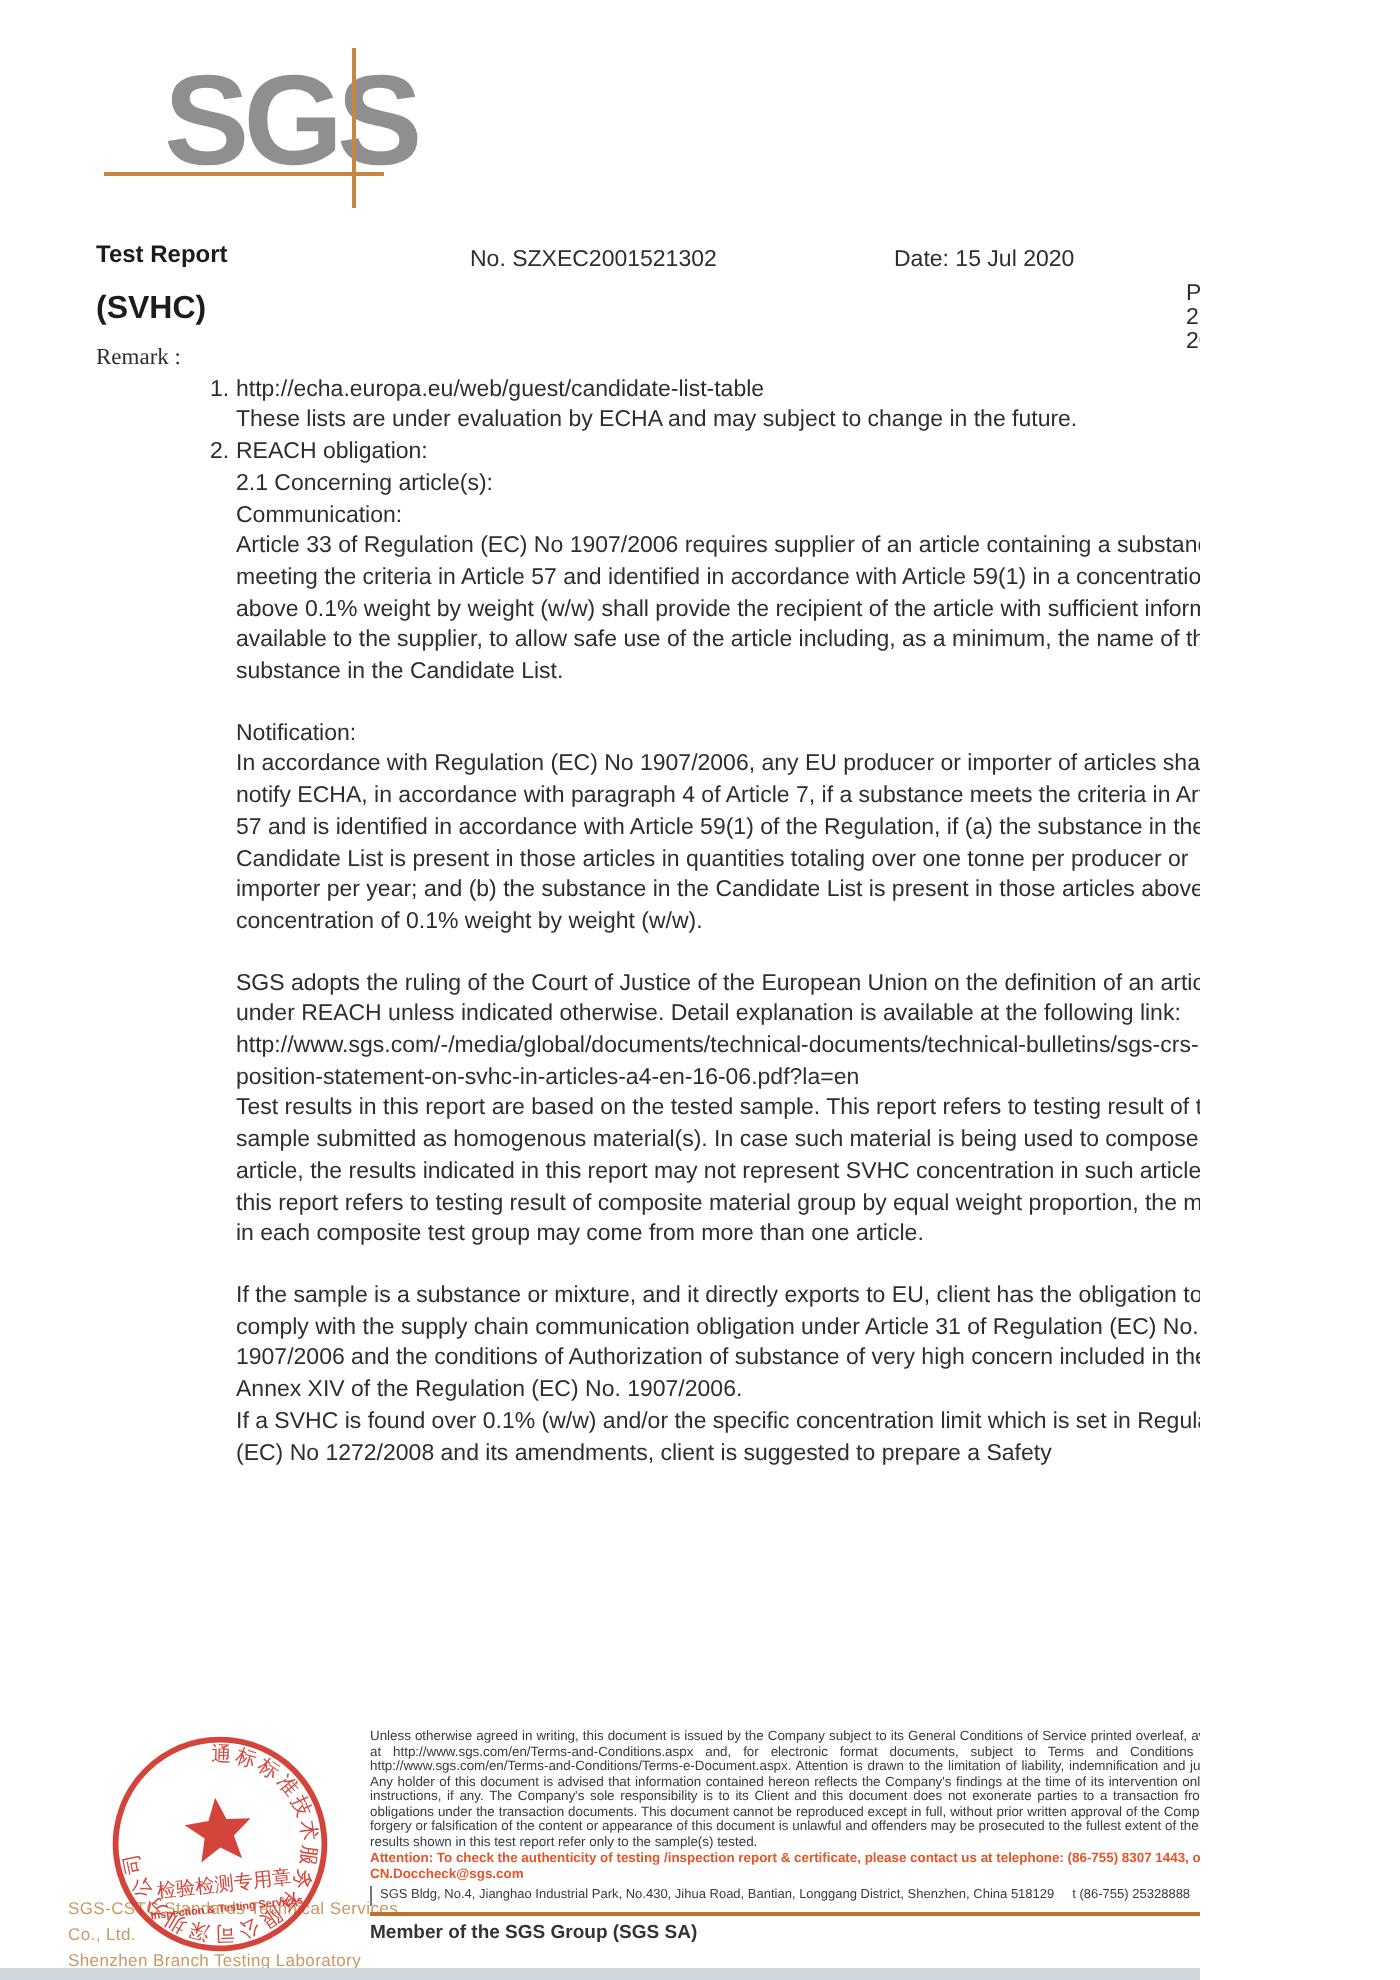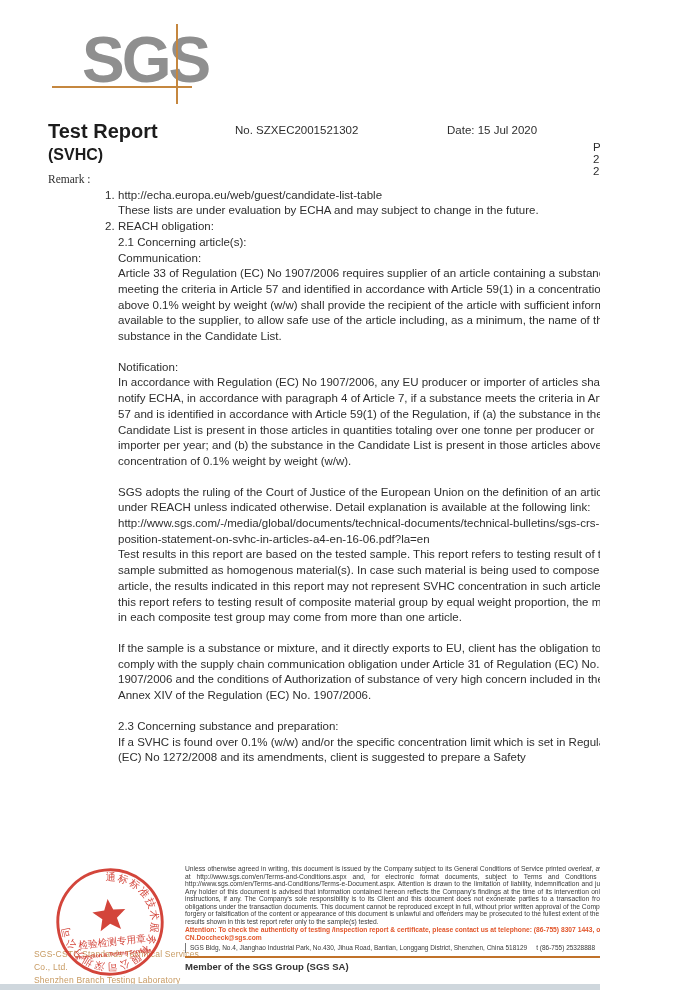--- a/index.html
+++ b/index.html
@@ -12,21 +12,21 @@
   
   .logo-text {
     position:absolute; left:82px; top:33px;
     font-size:64px; font-weight:bold; letter-spacing:-3px;
     color:#8f8f8f; line-height:54px;
   }
   .logo-hline { position:absolute; left:52px; top:86px; width:140px; height:2px; background:#c5873f; }
   .logo-vline { position:absolute; left:176px; top:24px; width:2px; height:80px; background:#c5873f; }
 
   
-  .title-1 { position:absolute; left:48px; top:120px; font-size:20px; font-weight:bold; color:#1c1c1c; }
+  .title-1 { position:absolute; left:48px; top:120px; font-size:12px; font-weight:bold; color:#1c1c1c; }
   .title-2 { position:absolute; left:48px; top:146px; font-size:16px; font-weight:bold; color:#1c1c1c; }
   .hdr-no   { position:absolute; left:235px; top:124px; font-size:11.5px; color:#2e2e2e; }
   .hdr-date { position:absolute; left:447px; top:124px; font-size:11.5px; color:#2e2e2e; }
   .hdr-page { position:absolute; left:560px; top:141px; font-size:11.5px; color:#2e2e2e;padding-left:33px; }
 
   
   .body-block {
     position:absolute; left:48px; top:172px; width:586px;
     font-size:11.5px; line-height:15.7px; color:#2e2e2e;
   }
@@ -96,21 +96,20 @@
 
           <div class="gap">Notification:</div>
           <div>In accordance with Regulation (EC) No 1907/2006, any EU producer or importer of articles shall notify ECHA, in accordance with paragraph 4 of Article 7, if a substance meets the criteria in Article 57 and is identified in accordance with Article 59(1) of the Regulation, if (a) the substance in the Candidate List is present in those articles in quantities totaling over one tonne per producer or importer per year; and (b) the substance in the Candidate List is present in those articles above a concentration of 0.1% weight by weight (w/w).</div>
 
           <div class="gap">SGS adopts the ruling of the Court of Justice of the European Union on the definition of an article under REACH unless indicated otherwise. Detail explanation is available at the following link:</div>
           <div>http://www.sgs.com/-/media/global/documents/technical-documents/technical-bulletins/sgs-crs-position-statement-on-svhc-in-articles-a4-en-16-06.pdf?la=en</div>
 
           <div>Test results in this report are based on the tested sample. This report refers to testing result of tested sample submitted as homogenous material(s). In case such material is being used to compose an article, the results indicated in this report may not represent SVHC concentration in such article. If this report refers to testing result of composite material group by equal weight proportion, the material in each composite test group may come from more than one article.</div>
           <div class="gap">If the sample is a substance or mixture, and it directly exports to EU, client has the obligation to comply with the supply chain communication obligation under Article 31 of Regulation (EC) No. 1907/2006 and the conditions of Authorization of substance of very high concern included in the Annex XIV of the Regulation (EC) No. 1907/2006.</div>
 
-          <div class="gap">2.3 Concerning substance and preparation:</div>
           <div>If a SVHC is found over 0.1% (w/w) and/or the specific concentration limit which is set in Regulation (EC) No 1272/2008 and its amendments, client is suggested to prepare a Safety</div>
         </div>
       </div>
     </div>
   </div>
 
   <div class="company-tan">
     <div>SGS-CSTC Standards Technical Services Co., Ltd.</div>
     <div>Shenzhen Branch Testing Laboratory</div>
   </div>

